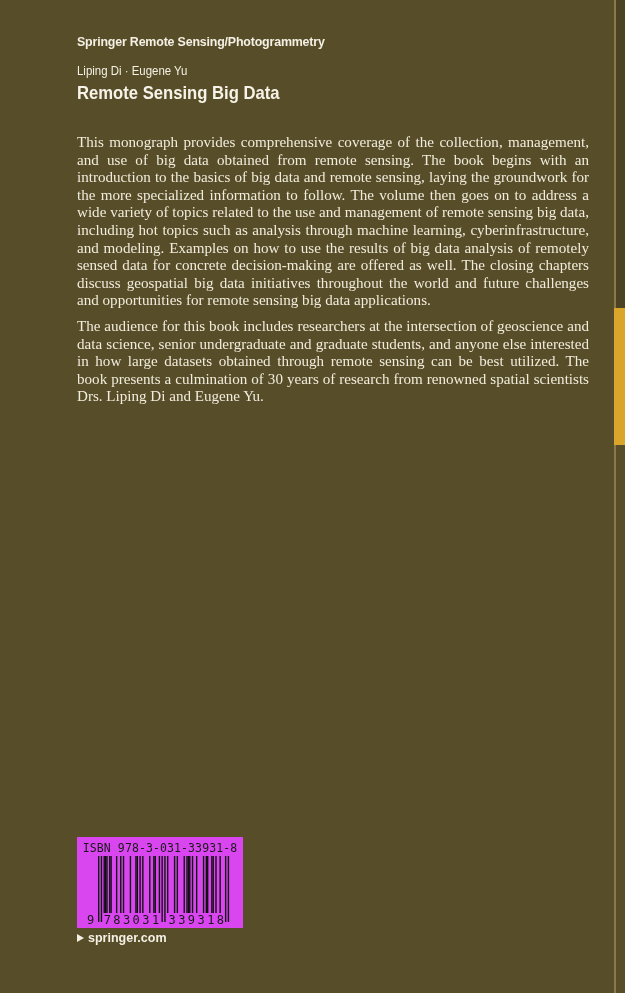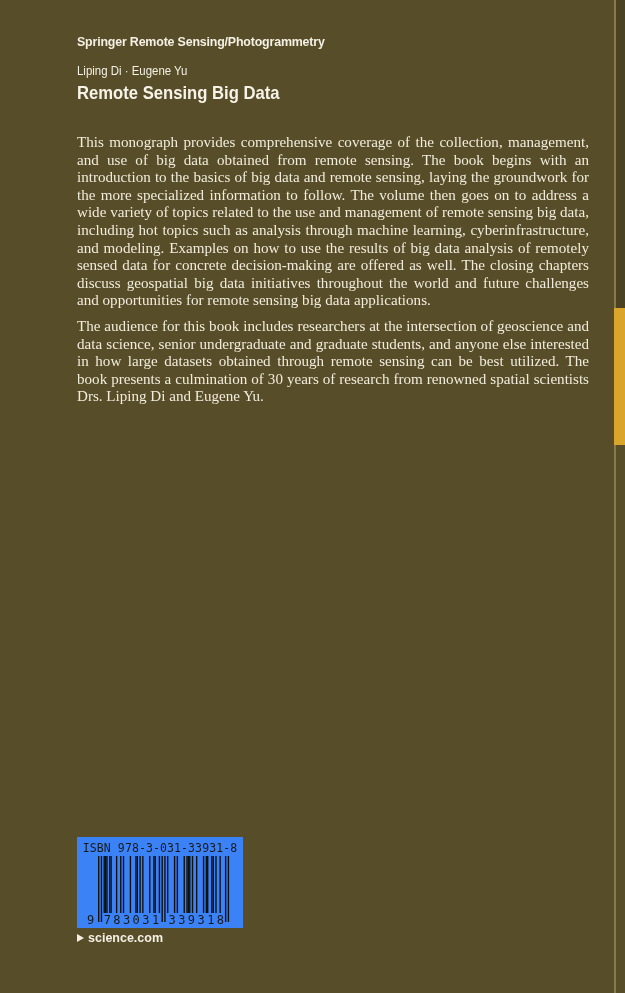--- a/index.html
+++ b/index.html
@@ -42,21 +42,21 @@
   }
   .blurb {
     position: absolute; left: 77px; top: 134px; width: 527px;
     font-family: "Liberation Serif", serif;
     font-size: 15.1px; line-height: 17.6px; color: #f1ecdc;
     text-align: justify;
   }
   .blurb p { margin: 0 15px 8px 0; }
   .isbn-box {
     position: absolute; left: 77px; top: 837px; width: 166px; height: 91px;
-    background: #3b82f6; box-sizing: border-box;
+    background: #d946ef; box-sizing: border-box;
   }
   .isbn-text {
     position: absolute; left: 0; top: 4px; width: 166px; text-align: center;
     font-family: "DejaVu Sans Mono", monospace; font-size: 11.5px; color: #1a1a1a;
     letter-spacing: 0.1px;
   }
   .barcode { position: absolute; left: 0; top: 0; }
   .barcode-digits {
     position: absolute; left: 0; top: 76px; width: 166px; height: 14px;
     font-family: "DejaVu Sans Mono", monospace; font-size: 12px; color: #1a1a1a;
@@ -146,15 +146,15 @@
         <span style="left: 101.16px;">3</span>
         <span style="left: 110.82px;">9</span>
         <span style="left: 120.48px;">3</span>
         <span style="left: 130.14px;">1</span>
         <span style="left: 139.8px;">8</span>
       </div>
   </div>
 
   <a class="springer-link">
     <span class="arrow-icon"></span>
-    <span>science.com</span>
+    <span>springer.com</span>
   </a>
 </div>
 
 </body></html>

